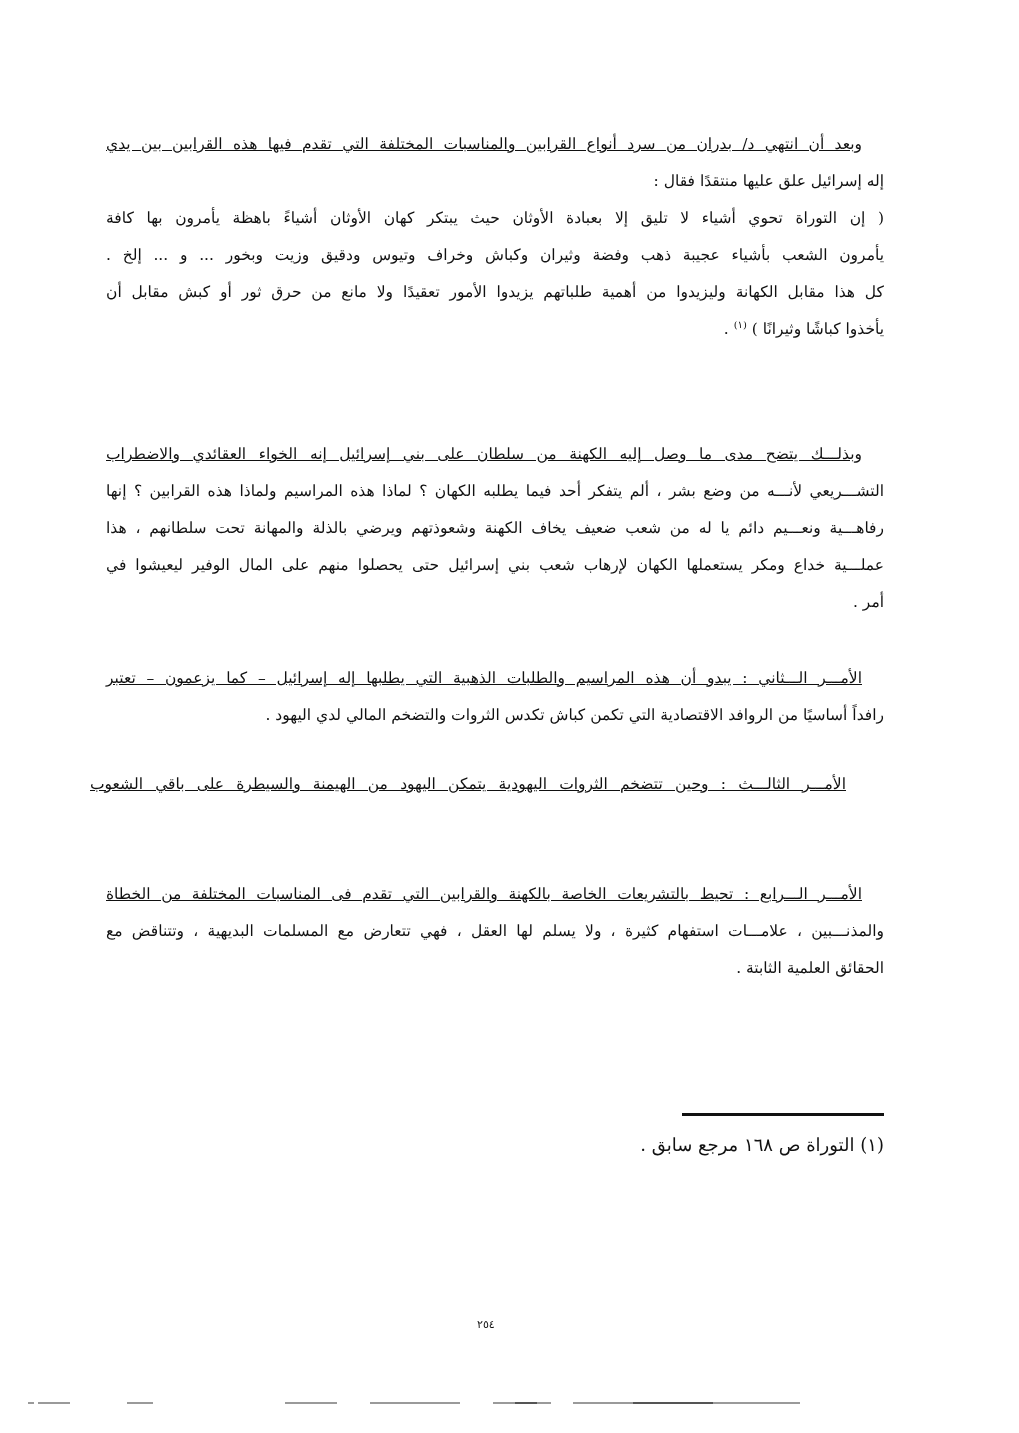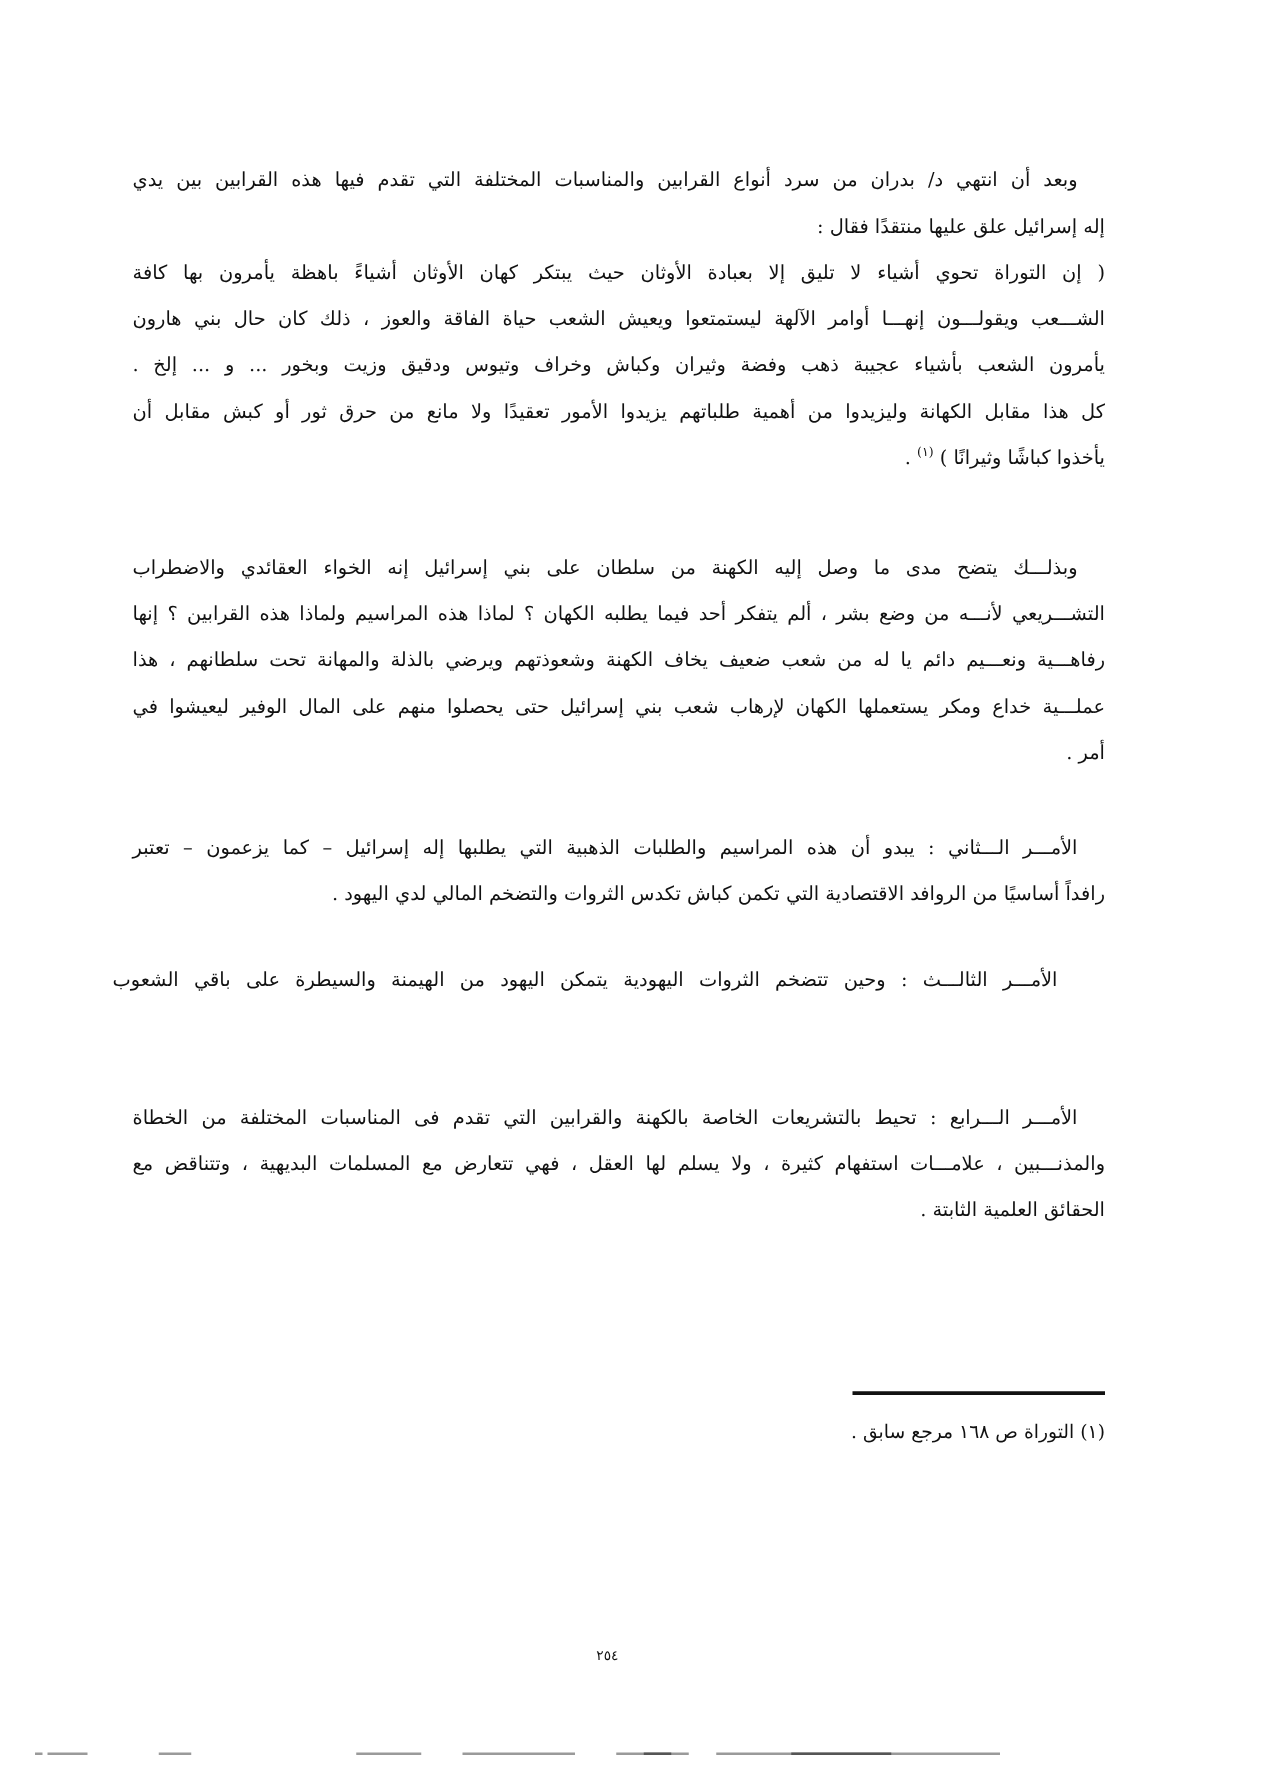--- a/index.html
+++ b/index.html
@@ -39,40 +39,40 @@
     }
     .para .line.last {
       text-align-last: right;
     }
     .p1 { position: absolute; top: 0; right: 0; width: 778px; }
     .p2 { position: absolute; top: 74px; right: 0; width: 778px; margin-left: 36px; }
     .p3 { position: absolute; top: 310px; right: 0; width: 778px; }
     .p4 { position: absolute; top: 534px; right: 0; width: 778px; }
     .p5 { position: absolute; top: 640px; right: 16px; width: 778px; }
     .p6 { position: absolute; top: 750px; right: 0; width: 778px; }
-    .indent { padding-right: 22px; }
+    .indent { padding-right: 22px; text-decoration: underline; }
     sup.fn {
       font-size: 10px;
       vertical-align: super;
       line-height: 0;
     }
     .footnote-rule {
       position: absolute;
       left: 682px;
       top: 1113px;
       width: 202px;
       height: 3px;
       background: #111111;
     }
     .footnote {
       position: absolute;
       right: 135px;
       top: 1135px;
       direction: rtl;
-      font-size: 15px;
+      font-size: 18px;
       line-height: 20px;
     }
     .page-number {
       position: absolute;
       left: 477px;
       top: 1318px;
       font-size: 11px;
       direction: rtl;
     }
     .scan-dash {
@@ -88,21 +88,20 @@
 
 <div class="page-body">
 
   <div class="para p1">
     <span class="line indent">وبعد أن انتهي د/ بدران من سرد أنواع القرابين والمناسبات المختلفة التي تقدم فيها هذه القرابين بين يدي</span>
     <span class="line last">إله إسرائيل علق عليها منتقدًا فقال :</span>
   </div>
 
   <div class="para p2">
     <span class="line">( إن التوراة تحوي أشياء لا تليق إلا بعبادة الأوثان حيث يبتكر كهان الأوثان أشياءً باهظة يأمرون بها كافة</span>
-    <span class="line">الشـــعب ويقولـــون إنهـــا أوامر الآلهة ليستمتعوا ويعيش الشعب حياة الفاقة والعوز ، ذلك كان حال بني هارون</span>
     <span class="line">يأمرون الشعب بأشياء عجيبة ذهب وفضة وثيران وكباش وخراف وتيوس ودقيق وزيت وبخور ... و ... إلخ .</span>
     <span class="line">كل هذا مقابل الكهانة وليزيدوا من أهمية طلباتهم يزيدوا الأمور تعقيدًا ولا مانع من حرق ثور أو كبش مقابل أن</span>
     <span class="line last"><span>يأخذوا كباشًا وثيرانًا )</span> <sup class="fn">(١)</sup><span> .</span></span>
   </div>
 
   <div class="para p3">
     <span class="line indent">وبذلـــك يتضح مدى ما وصل إليه الكهنة من سلطان على بني إسرائيل إنه الخواء العقائدي والاضطراب</span>
     <span class="line">التشـــريعي لأنـــه من وضع بشر ، ألم يتفكر أحد فيما يطلبه الكهان ؟ لماذا هذه المراسيم ولماذا هذه القرابين ؟ إنها</span>
     <span class="line">رفاهـــية ونعـــيم دائم يا له من شعب ضعيف يخاف الكهنة وشعوذتهم ويرضي بالذلة والمهانة تحت سلطانهم ، هذا</span>
     <span class="line">عملـــية خداع ومكر يستعملها الكهان لإرهاب شعب بني إسرائيل حتى يحصلوا منهم على المال الوفير ليعيشوا في</span>

